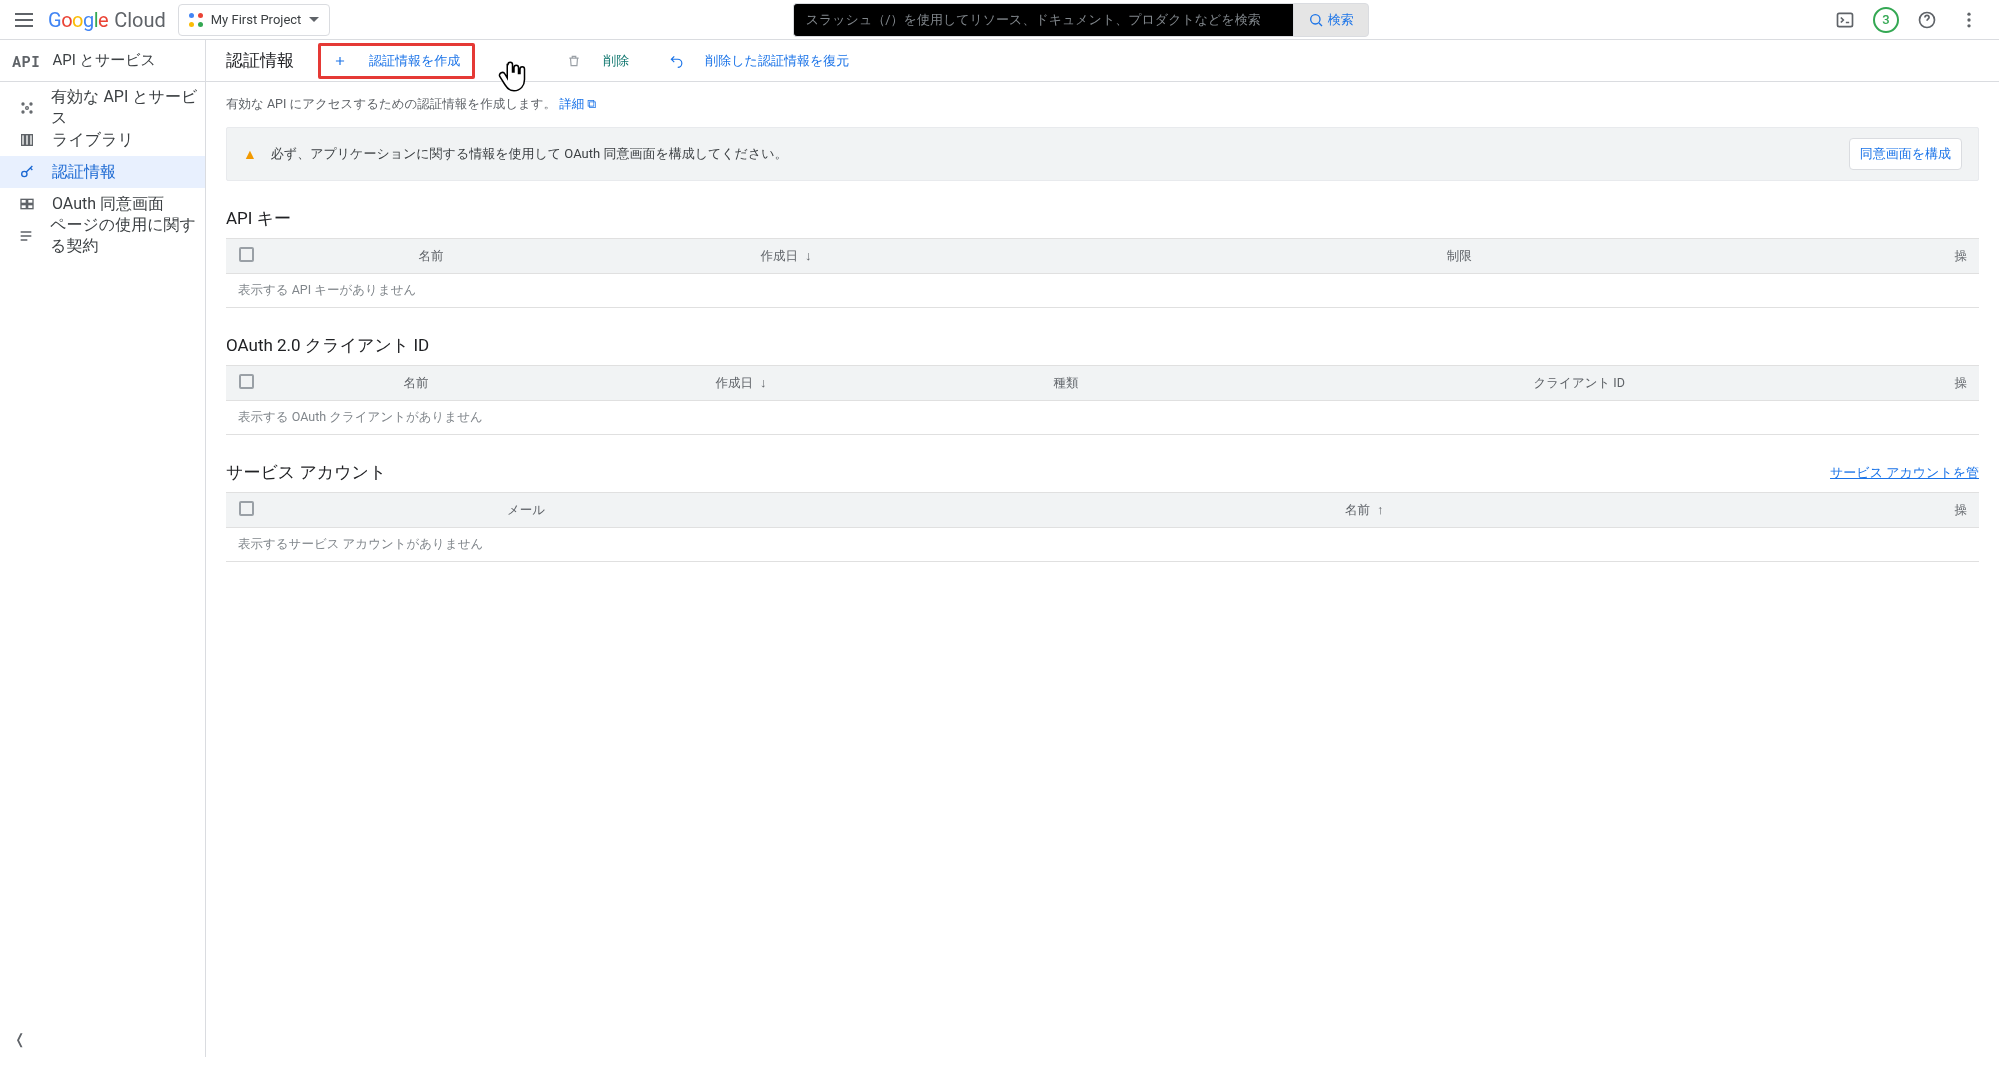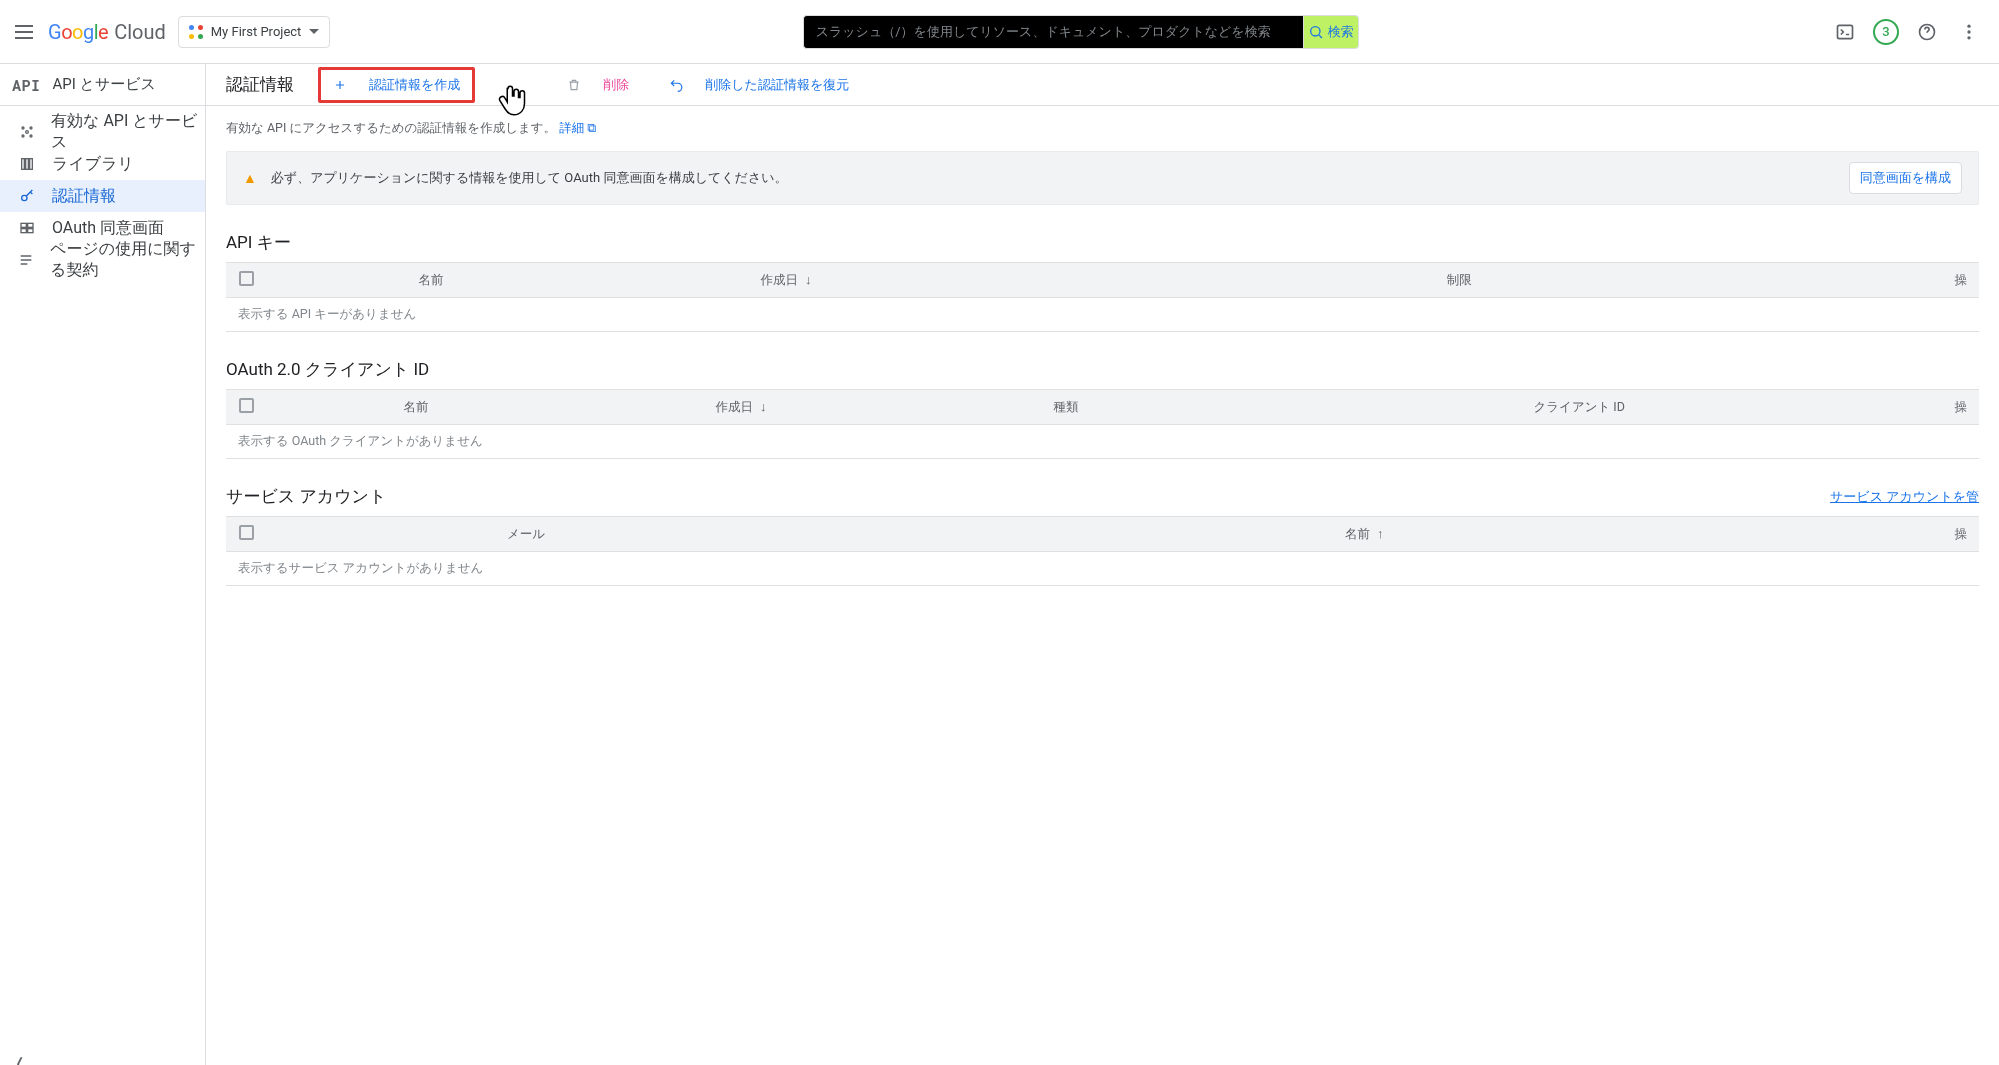--- a/index.html
+++ b/index.html
@@ -5,21 +5,21 @@
   * { box-sizing: border-box; margin: 0; padding: 0; }
   body {
     font-family: "Google Sans", Roboto, Arial, sans-serif;
     font-size: 13px;
     color: #3c4043;
     background: #fff;
     overflow-x: hidden;
   }
   
   .topbar {
-    height: 64px;
+    height: 40px;
     display: flex;
     align-items: center;
     padding: 0 12px;
     border-bottom: 1px solid #dadce0;
     gap: 12px;
   }
   .hamburger {
     width: 24px; height: 24px;
     display: flex; flex-direction: column; justify-content: center; gap: 4px;
     cursor: pointer;
@@ -66,24 +66,24 @@
     border-radius: 4px 0 0 4px;
     padding: 0 12px;
     font-size: 13px; color: #80868b;
     display: flex; align-items: center;
     background: #000000;
   }
   .search-btn {
     height: 34px;
     border: 1px solid #dadce0;
     border-radius: 0 4px 4px 0;
-    padding: 0 4px;
+    padding: 0 14px;
     display: flex; align-items: center; gap: 4px;
     font-size: 13px; color: #1a73e8;
-    background: #bef264; cursor: pointer;
+    background: #e5e5e5; cursor: pointer;
   }
   .right-icons {
     margin-left: auto;
     display: flex; align-items: center; gap: 14px;
     padding-right: 4px;
   }
   .icon-btn {
     width: 28px; height: 28px; display:flex; align-items:center; justify-content:center;
     color:#5f6368; cursor:pointer; border-radius:50%;
   }
@@ -137,21 +137,21 @@
     height:42px; border-bottom:1px solid #dadce0;
     display:flex; align-items:center; gap:24px;
     padding-left:20px;
   }
   .page-heading { font-size:17px; color:#202124; font-weight:400; }
   .action-btn {
     display:flex; align-items:center; gap:22px;
     font-size:13px; cursor:pointer; padding:4px 8px;
   }
   .action-btn.primary { color:#1a73e8; }
-  .action-btn.disabled { color:#ec4899; cursor:default;align-items:center; }
+  .action-btn.disabled { color:#0f766e; cursor:default;align-items:center; }
   .highlight-box {
     border: 3px solid #e53935;
     border-radius: 2px;
     padding: 2px 4px;
   }
   .hand-cursor {
     position: relative;
     left: -6px; top: 14px;
     pointer-events: none;
   }

